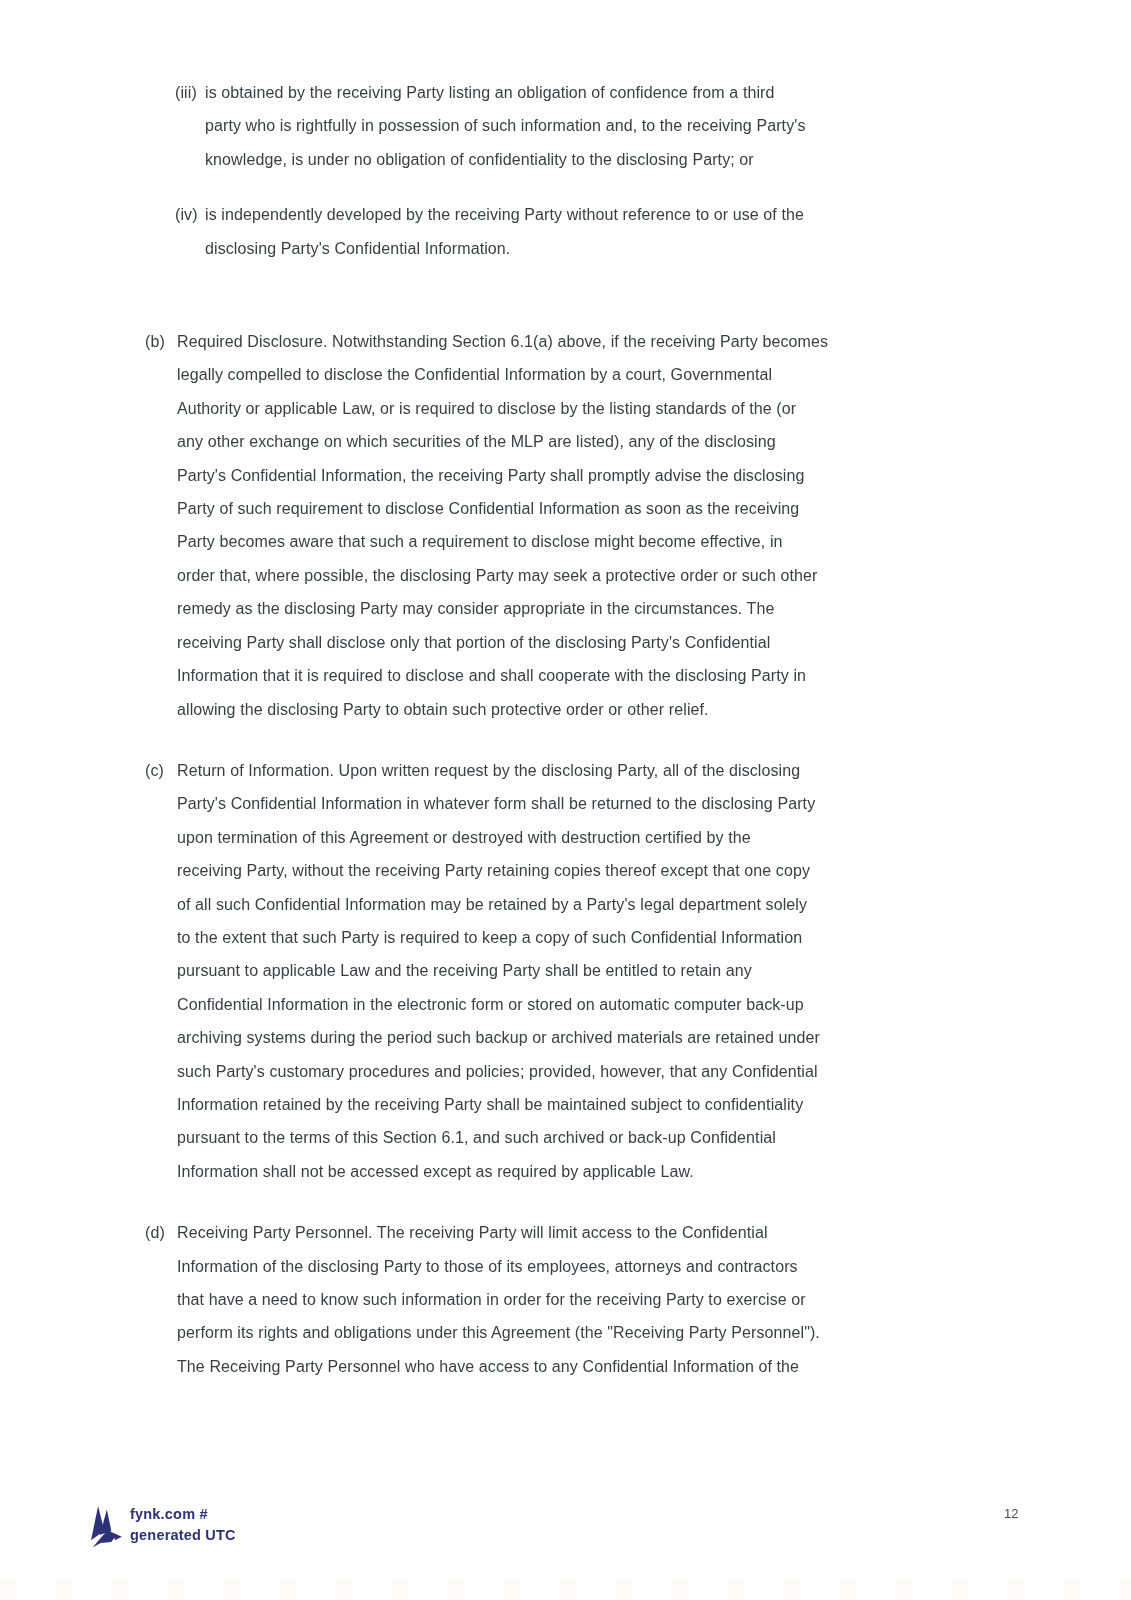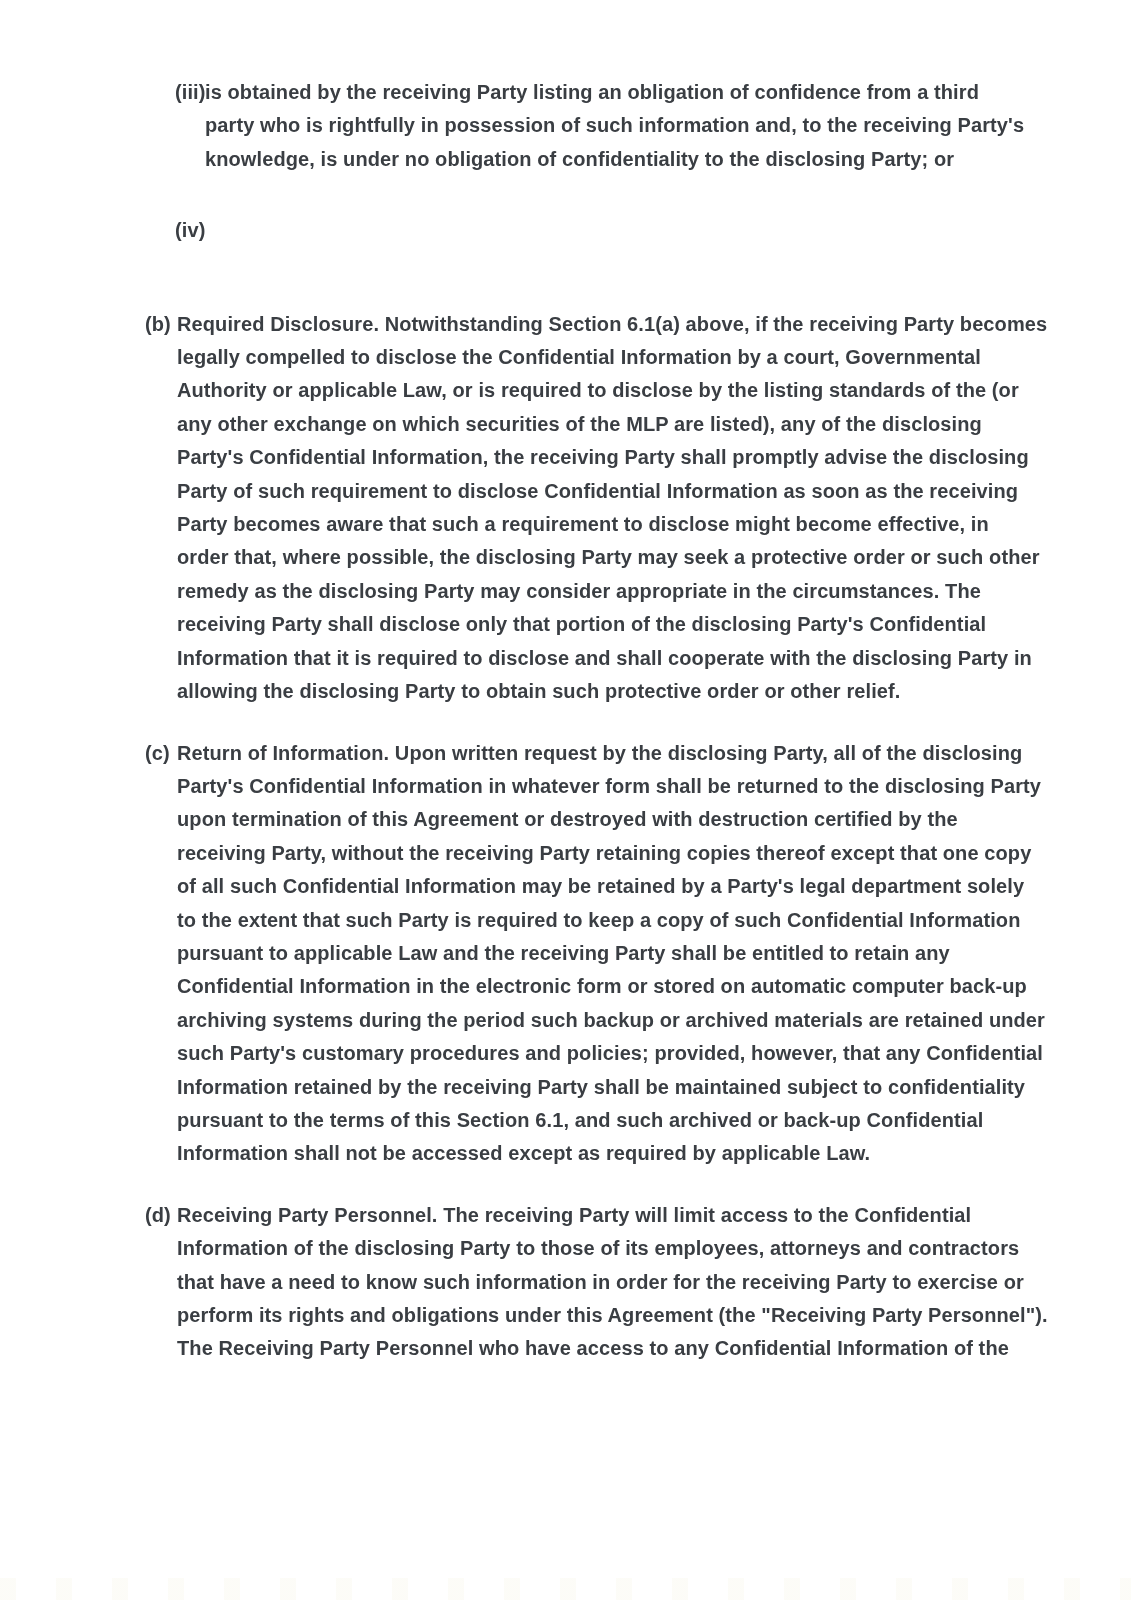--- a/index.html
+++ b/index.html
@@ -19,39 +19,38 @@
     position: absolute;
     inset: 0;
     background: #ffffff;
   }
   .doc-body {
     padding-top: 76px;
   }
   .doc-item {
     display: flex;
     align-items: flex-start;
-    font-size: 20px;
+    font-size: 16px;
     line-height: 33.4px;
     letter-spacing: 0.1px;
-    font-weight: bold;
   }
   .doc-item .marker {
     flex: none;
     white-space: nowrap;
   }
   .doc-item .text {
     flex: 1 1 auto;
     white-space: pre-line;
   }
   .doc-item.lvl2 { padding-left: 175px; }
   .doc-item.lvl2 .marker { width: 30px; }
   .doc-item.lvl1 { padding-left: 145px; }
   .doc-item.lvl1 .marker { width: 32px; }
   
-  .doc-item.lvl2 + .doc-item.lvl2 { margin-top: 38px; }
+  .doc-item.lvl2 + .doc-item.lvl2 { margin-top: 22px; }
   .doc-item.lvl2 + .doc-item.lvl1 { margin-top: 60px; }
   .doc-item.lvl1 + .doc-item.lvl1 { margin-top: 28px; }
 
   .footer {
     position: absolute;
     left: 0;
     right: 0;
     top: 1500px;
     height: 60px;
   }
@@ -103,20 +102,22 @@
 
   <div class="doc-body">
       <div class="doc-item lvl2">
       <span class="marker">(iii)</span>
       <span class="text">is obtained by the receiving Party listing an obligation of confidence from a third
 party who is rightfully in possession of such information and, to the receiving Party's
 knowledge, is under no obligation of confidentiality to the disclosing Party; or</span>
     </div>
       <div class="doc-item lvl2">
       <span class="marker">(iv)</span>
+      <span class="text">is independently developed by the receiving Party without reference to or use of the
+disclosing Party's Confidential Information.</span>
     </div>
       <div class="doc-item lvl1">
       <span class="marker">(b)</span>
       <span class="text">Required Disclosure. Notwithstanding Section 6.1(a) above, if the receiving Party becomes
 legally compelled to disclose the Confidential Information by a court, Governmental
 Authority or applicable Law, or is required to disclose by the listing standards of the (or
 any other exchange on which securities of the MLP are listed), any of the disclosing
 Party's Confidential Information, the receiving Party shall promptly advise the disclosing
 Party of such requirement to disclose Confidential Information as soon as the receiving
 Party becomes aware that such a requirement to disclose might become effective, in
@@ -145,15 +146,32 @@
       <div class="doc-item lvl1">
       <span class="marker">(d)</span>
       <span class="text">Receiving Party Personnel. The receiving Party will limit access to the Confidential
 Information of the disclosing Party to those of its employees, attorneys and contractors
 that have a need to know such information in order for the receiving Party to exercise or
 perform its rights and obligations under this Agreement (the "Receiving Party Personnel").
 The Receiving Party Personnel who have access to any Confidential Information of the</span>
     </div>
     </div>
 
+  <div class="footer">
+    <div class="brand">
+      <svg class="logo" viewBox="0 0 36 50">
+        <g fill="#2d3278">
+          <polygon points="9,0 16,28 1,39"></polygon>
+          <polygon points="19,4 24,28 11,33"></polygon>
+          <polygon points="3,47 20,27 30,33 24,41 12,42"></polygon>
+          <polygon points="27,31 36,35 28,39"></polygon>
+        </g>
+      </svg>
+      <div class="brand-text">
+        <div>fynk.com #</div>
+        <div>generated UTC</div>
+      </div>
+    </div>
+    <div class="page-number">12</div>
+  </div>
 
   <div class="edge-artifact"></div>
 </div>
 
 </body></html>

